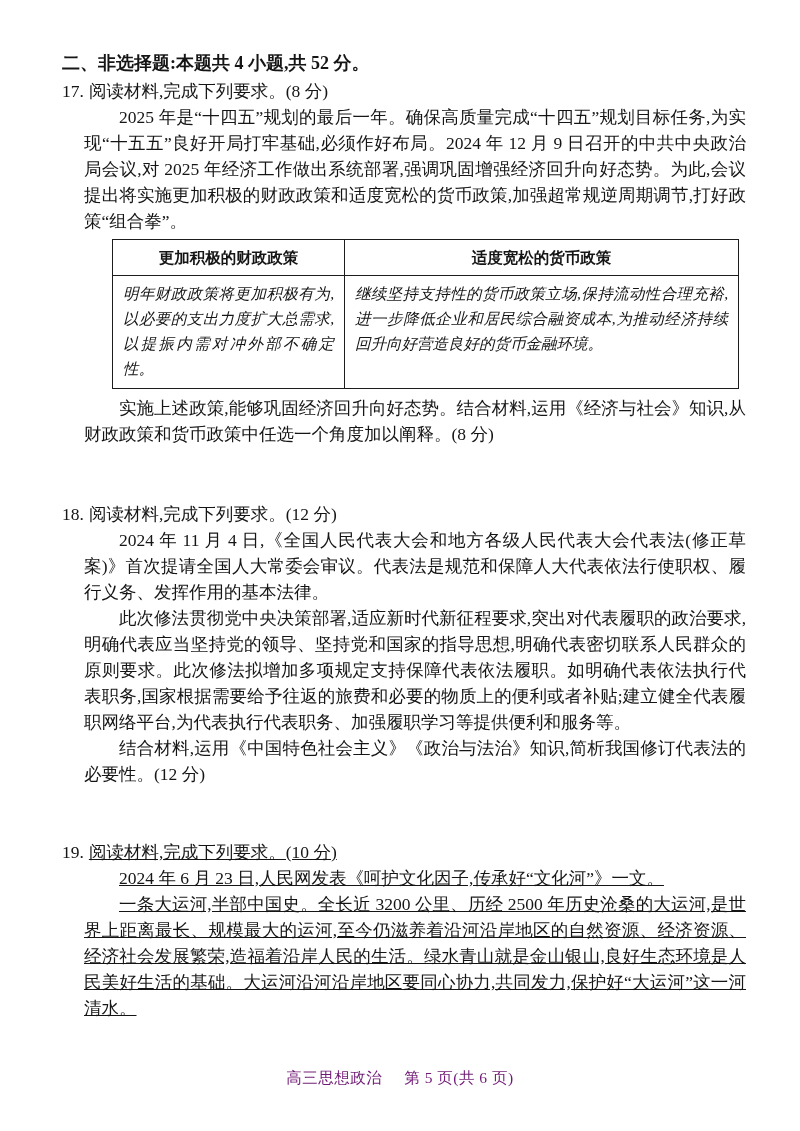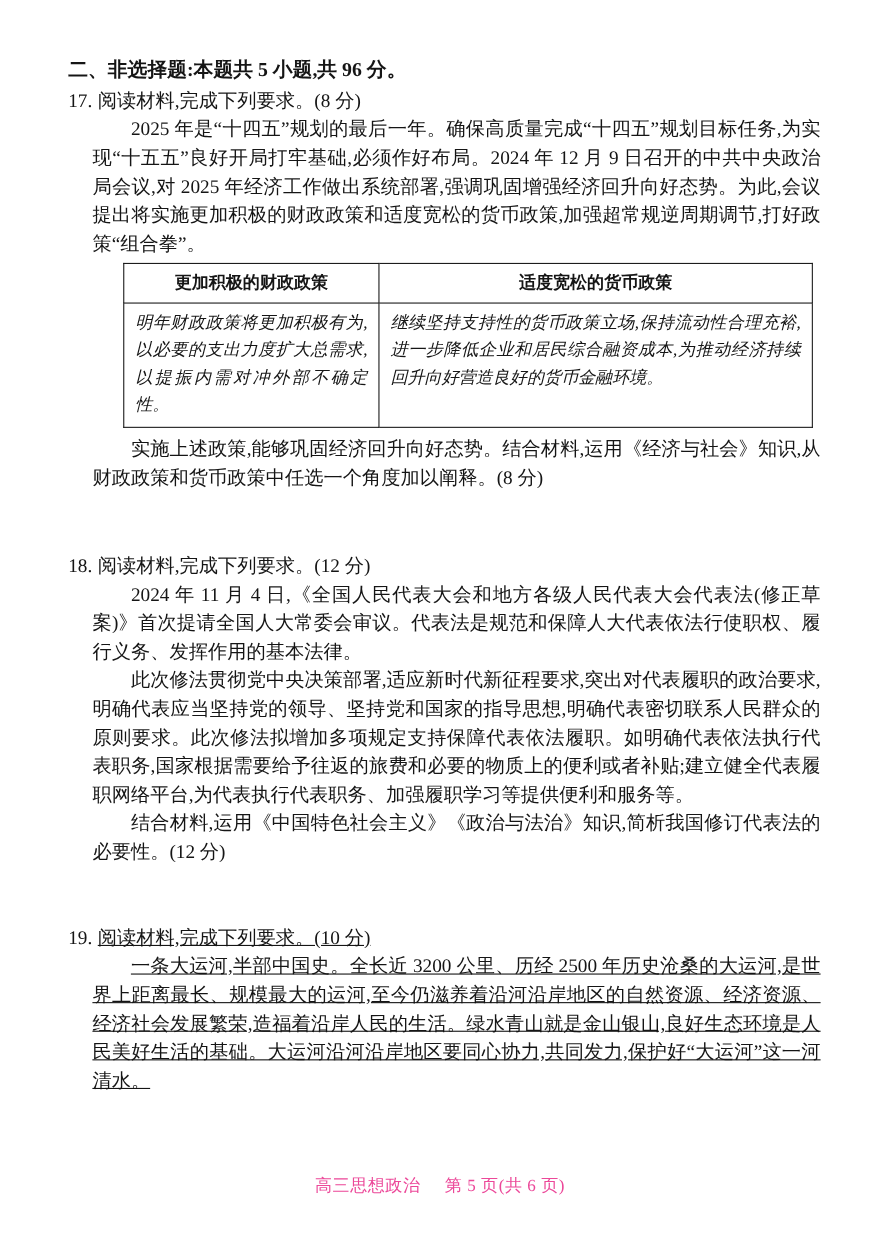--- a/index.html
+++ b/index.html
@@ -58,32 +58,32 @@
   }
   .q18 { margin-top: 54px; }
   .q19 { margin-top: 52px; text-decoration: underline; }
   .footer {
     position: absolute;
     left: 0;
     top: 1068px;
     width: 800px;
     text-align: center;
     font-size: 15.5px;
-    color: #ec4899;
+    color: #701a75;
     letter-spacing: 0.5px;
   }
   .footer-gap { display: inline-block; width: 22px; }
 </style>
 </head>
 <body>
 
 <div class="page">
   <div class="content">
 
-    <div class="section-header">二、非选择题:本题共 5 小题,共 96 分。</div>
+    <div class="section-header">二、非选择题:本题共 4 小题,共 52 分。</div>
 
     <section class="question q17">
       <div class="q-header">
         <span class="q-num">17.</span><span>阅读材料,完成下列要求。(8 分)</span>
       </div>
       <div class="q-body">
         <p>2025 年是“十四五”规划的最后一年。确保高质量完成“十四五”规划目标任务,为实现“十五五”良好开局打牢基础,必须作好布局。2024 年 12 月 9 日召开的中共中央政治局会议,对 2025 年经济工作做出系统部署,强调巩固增强经济回升向好态势。为此,会议提出将实施更加积极的财政政策和适度宽松的货币政策,加强超常规逆周期调节,打好政策“组合拳”。</p>
         <table class="policy-table">
           <colgroup>
             <col style="width:232px">
@@ -115,20 +115,21 @@
         <p>此次修法贯彻党中央决策部署,适应新时代新征程要求,突出对代表履职的政治要求,明确代表应当坚持党的领导、坚持党和国家的指导思想,明确代表密切联系人民群众的原则要求。此次修法拟增加多项规定支持保障代表依法履职。如明确代表依法执行代表职务,国家根据需要给予往返的旅费和必要的物质上的便利或者补贴;建立健全代表履职网络平台,为代表执行代表职务、加强履职学习等提供便利和服务等。</p>
         <p>结合材料,运用《中国特色社会主义》《政治与法治》知识,简析我国修订代表法的必要性。(12 分)</p>
       </div>
     </section>
 
     <section class="question q19">
       <div class="q-header">
         <span class="q-num">19.</span><span>阅读材料,完成下列要求。(10 分)</span>
       </div>
       <div class="q-body">
+        <p>2024 年 6 月 23 日,人民网发表《呵护文化因子,传承好“文化河”》一文。</p>
         <p>一条大运河,半部中国史。全长近 3200 公里、历经 2500 年历史沧桑的大运河,是世界上距离最长、规模最大的运河,至今仍滋养着沿河沿岸地区的自然资源、经济资源、经济社会发展繁荣,造福着沿岸人民的生活。绿水青山就是金山银山,良好生态环境是人民美好生活的基础。大运河沿河沿岸地区要同心协力,共同发力,保护好“大运河”这一河清水。</p>
       </div>
     </section>
 
   </div>
 
   <div class="footer">
     <span>高三思想政治</span><span class="footer-gap"></span><span>第 5 页(共 6 页)</span>
   </div>
 </div>

